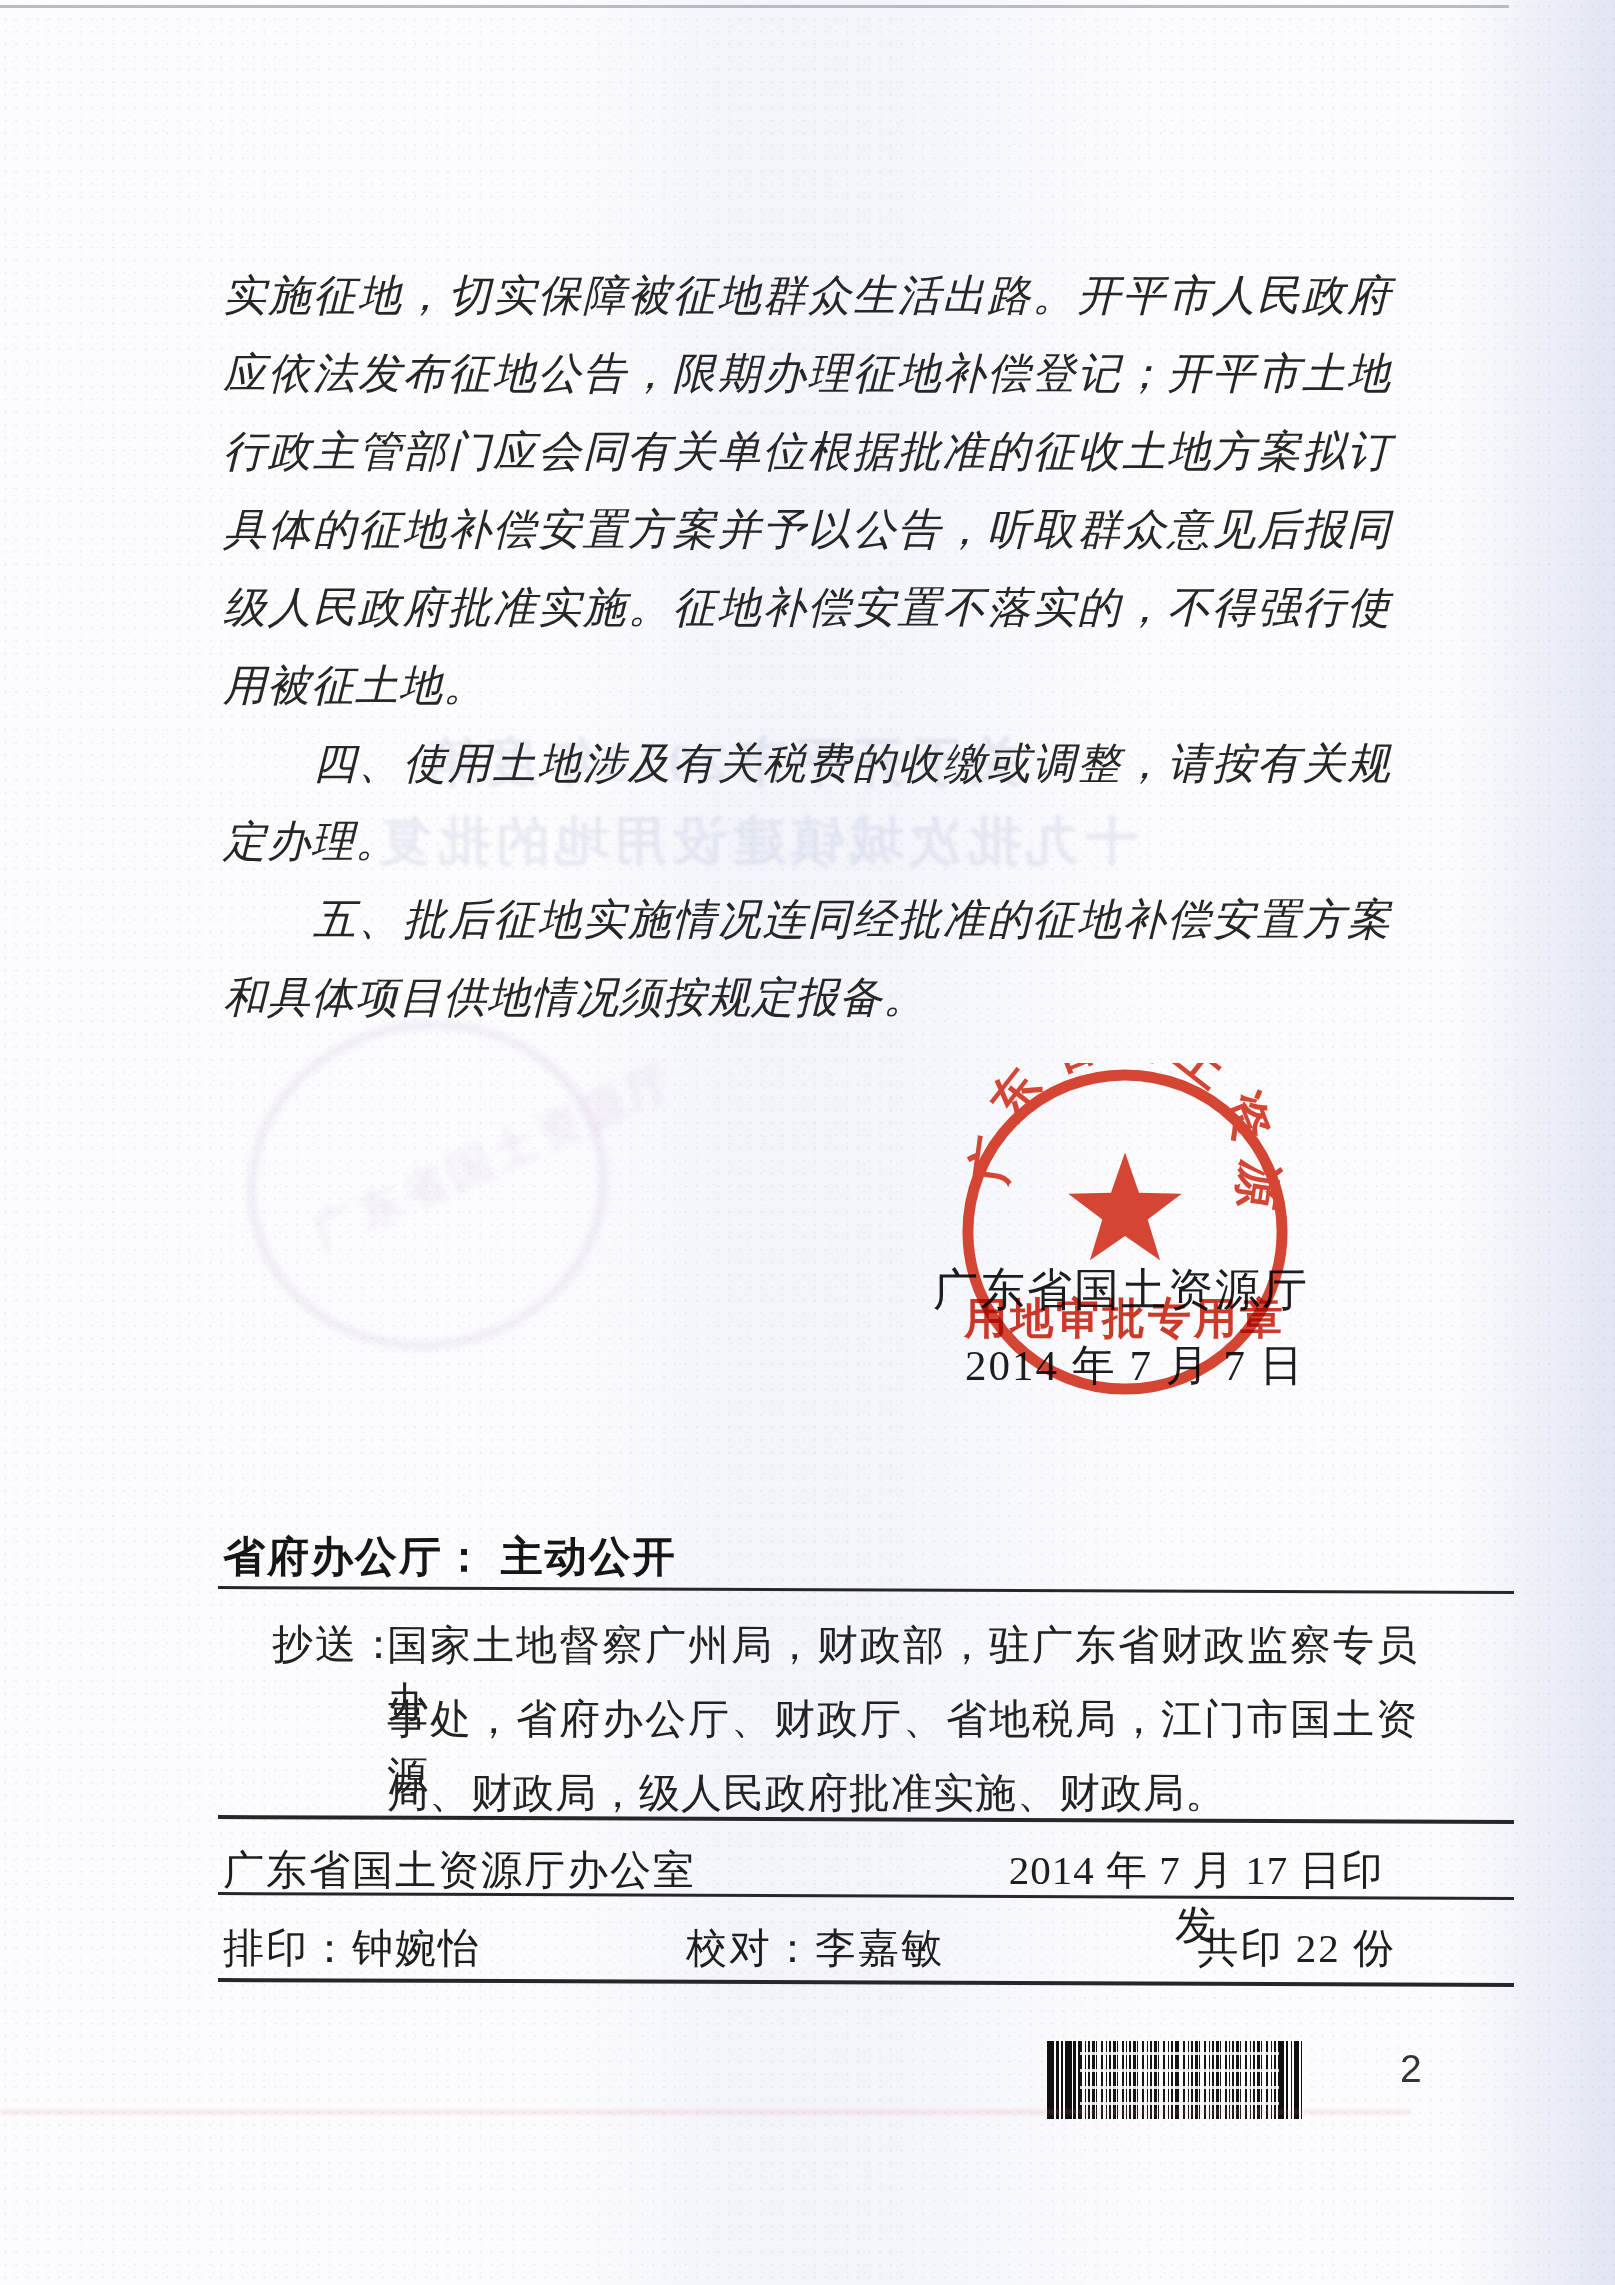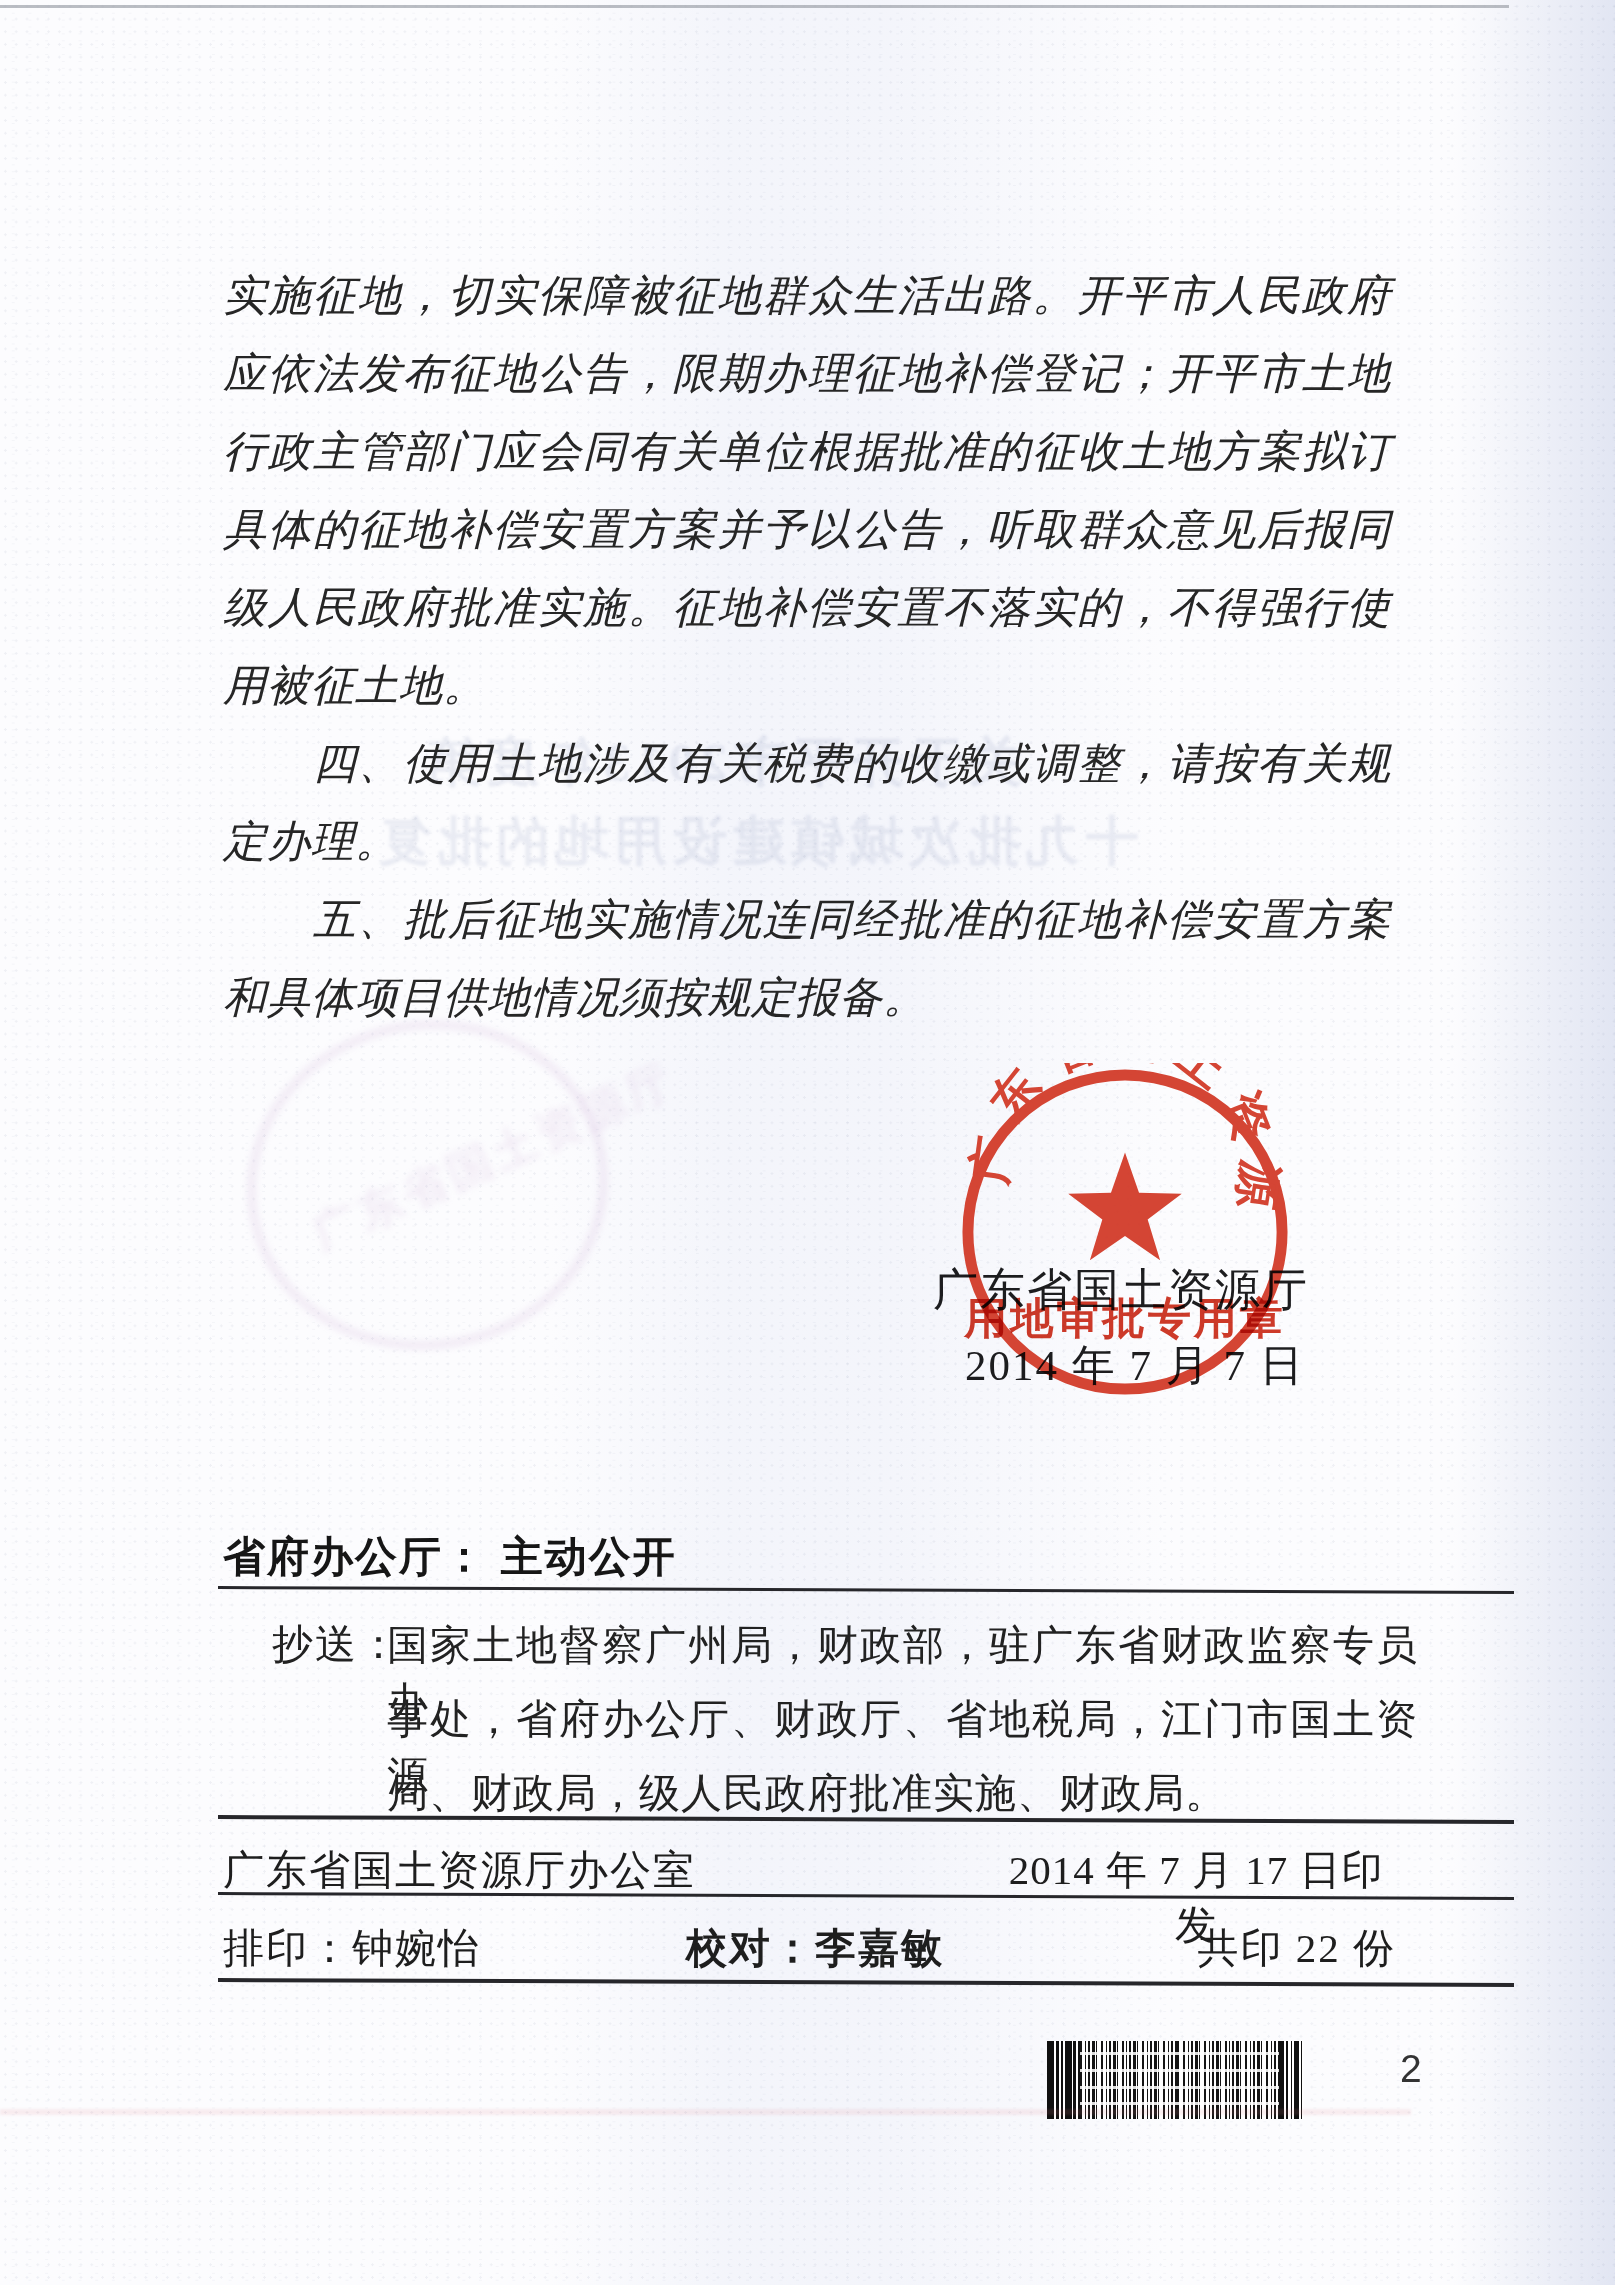--- a/index.html
+++ b/index.html
@@ -48,21 +48,21 @@
     font-weight:bold;font-size:42px;letter-spacing:2px;color:#161616;}
   .rule{position:absolute;left:218px;width:1296px;height:2.9px;background:#27272b;transform:rotate(.22deg);transform-origin:left center;}
   .rule1{top:1586px;} .rule2{top:1815px;height:3.9px;} .rule3{top:1892px;} .rule4{top:1978px;height:3.9px;}
   .cc-label{position:absolute;left:272px;top:1617px;font-size:41px;letter-spacing:2px;color:#222;}
   .cc-block{position:absolute;left:387px;top:1617px;width:1031px;}
   .cc-line{height:74px;line-height:57px;font-size:41px;letter-spacing:1px;color:#222;}
   .cc-line.full{text-align:justify;text-align-last:justify;}
   .office{position:absolute;left:223px;top:1843px;font-size:41px;letter-spacing:2px;color:#1e1e1e;}
   .print-date{position:absolute;top:1843px;left:1000px;width:392px;text-align:center;font-size:41px;letter-spacing:1px;color:#1e1e1e;}
   .typesetter{position:absolute;left:223px;top:1921px;font-size:41px;letter-spacing:2px;color:#1e1e1e;}
-  .proofreader{position:absolute;left:686px;top:1921px;font-size:41px;letter-spacing:2px;color:#1e1e1e;font-weight:bold;}
+  .proofreader{position:absolute;left:686px;top:1921px;font-size:41px;letter-spacing:2px;color:#1e1e1e;}
   .copies{position:absolute;top:1921px;left:1117px;width:279px;text-align:right;font-size:41px;letter-spacing:2px;color:#1e1e1e;}
 
   
   .barcode{position:absolute;left:1047px;top:2041px;width:257px;height:78px;background:#fff;
     background-image:
       repeating-linear-gradient(0deg, rgba(255,255,255,.0) 0 13.7px, rgba(255,255,255,.85) 13.7px 16.7px),
       repeating-linear-gradient(90deg,#141414 0 2px,#fff 2px 3.9px,#141414 3.9px 6.9px,#fff 6.9px 7.8px,#141414 7.8px 8.8px,#fff 8.8px 12.7px,#141414 12.7px 14.7px,#fff 14.7px 17.6px,#141414 17.6px 18.6px,#fff 18.6px 20.6px);
   }
   .barcode::before{content:"";position:absolute;left:0;top:0;width:33px;height:100%;
     background:repeating-linear-gradient(90deg,#101010 0 6.9px,#fff 6.9px 8.8px,#101010 8.8px 11.8px,#fff 11.8px 13.7px,#101010 13.7px 15.7px,#fff 15.7px 17.6px);}

